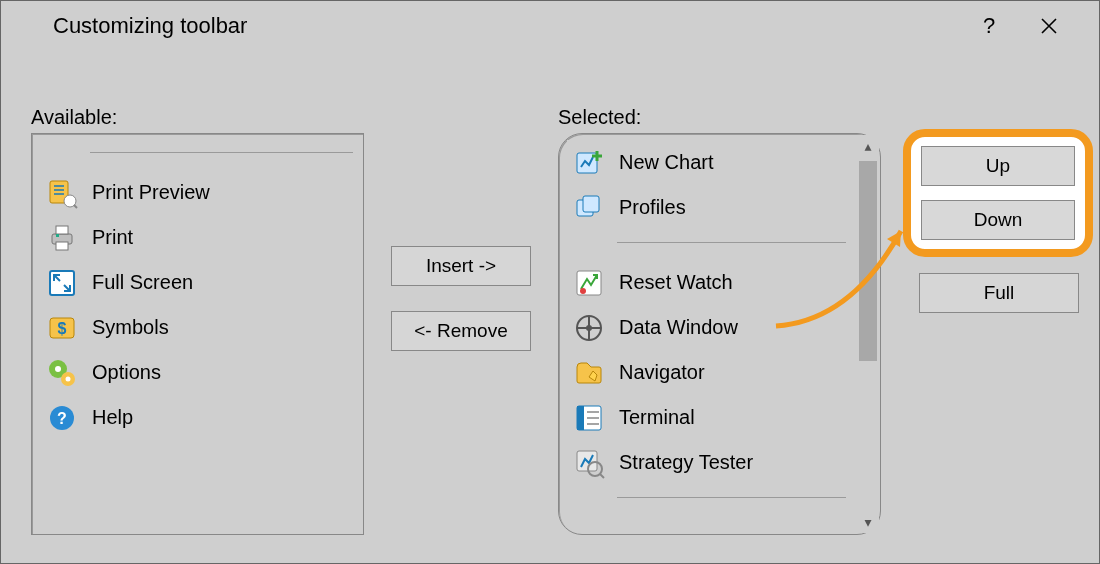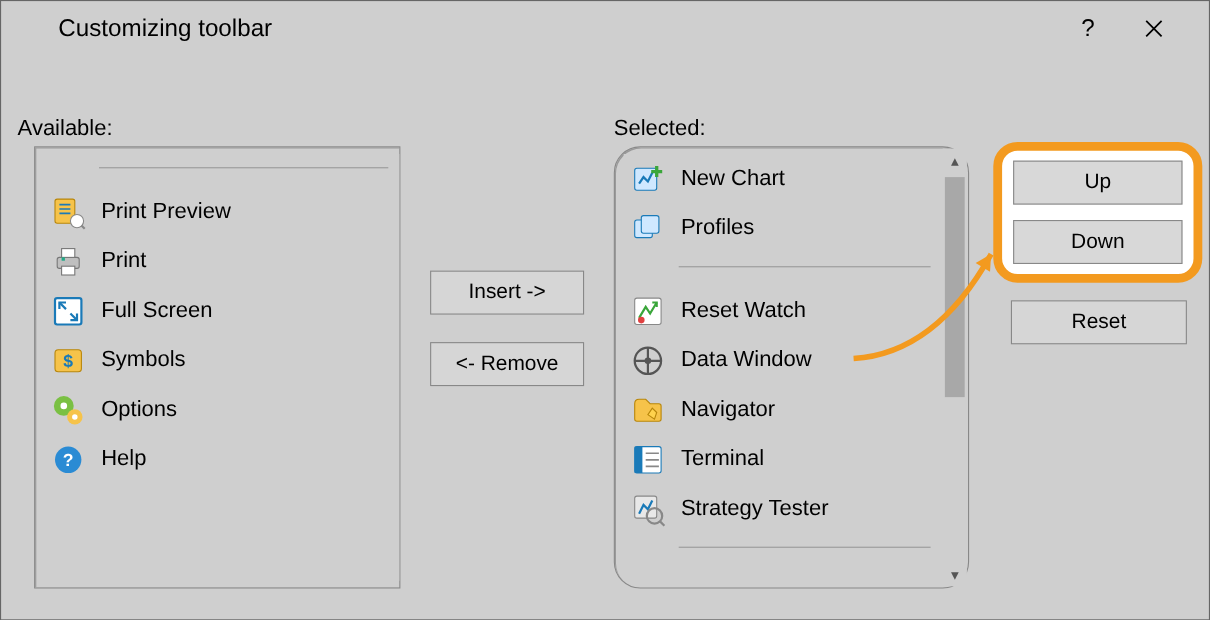--- a/index.html
+++ b/index.html
@@ -40,21 +40,21 @@
 
   .body {
     position: relative;
     height: calc(100% - 50px);
   }
 
   .col-label {
     position: absolute;
     font-size: 20px;
   }
-  .lbl-avail { left: 15px; top: 55px; }
+  .lbl-avail { left: 30px; top: 55px; }
   .lbl-sel   { left: 557px; top: 55px; }
 
   .listbox {
     position: absolute;
     background: #cfcfcf;
     border: 1px solid #888;
     box-shadow: inset 1px 1px 0 #9a9a9a;
   }
   .lb-avail { left: 30px; top: 82px; width: 333px; height: 402px; }
   .lb-sel   { left: 557px; top: 82px; width: 323px; height: 402px; border-radius: 24px; }
@@ -400,17 +400,17 @@
           <span>Down</span>
         </div>
     </div>
 
     <svg class="arrow-curve" viewBox="0 0 170 140">
       <path d="M15 125 Q 90 120 140 30" stroke="#f39a1f" stroke-width="5" fill="none"></path>
       <path d="M140 30 L126 38 L139 46 Z" fill="#f39a1f"></path>
     </svg>
 
     <div class="side-btn btn-reset">
-        <span>Reset</span>
+        <span>Full</span>
       </div>
 
   </div>
 </div>
 
 </body></html>

